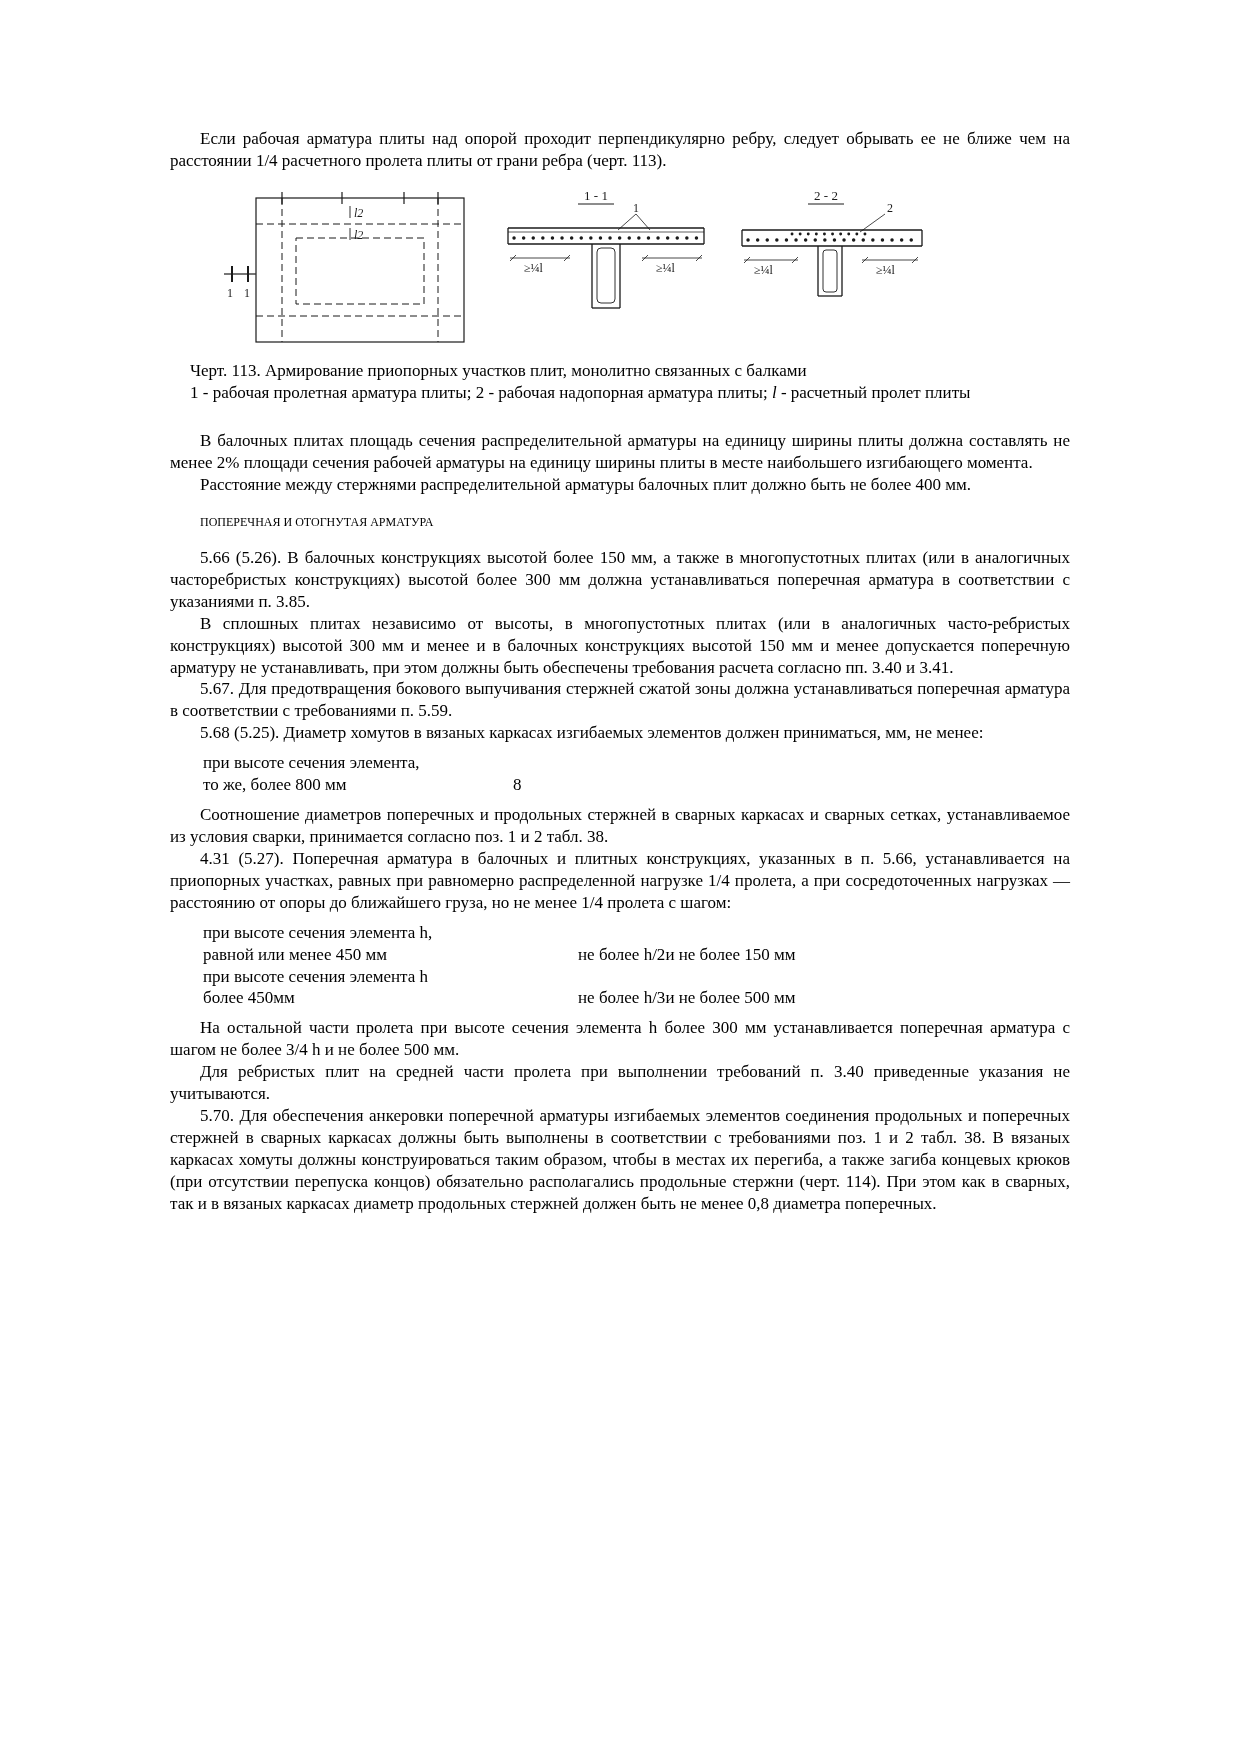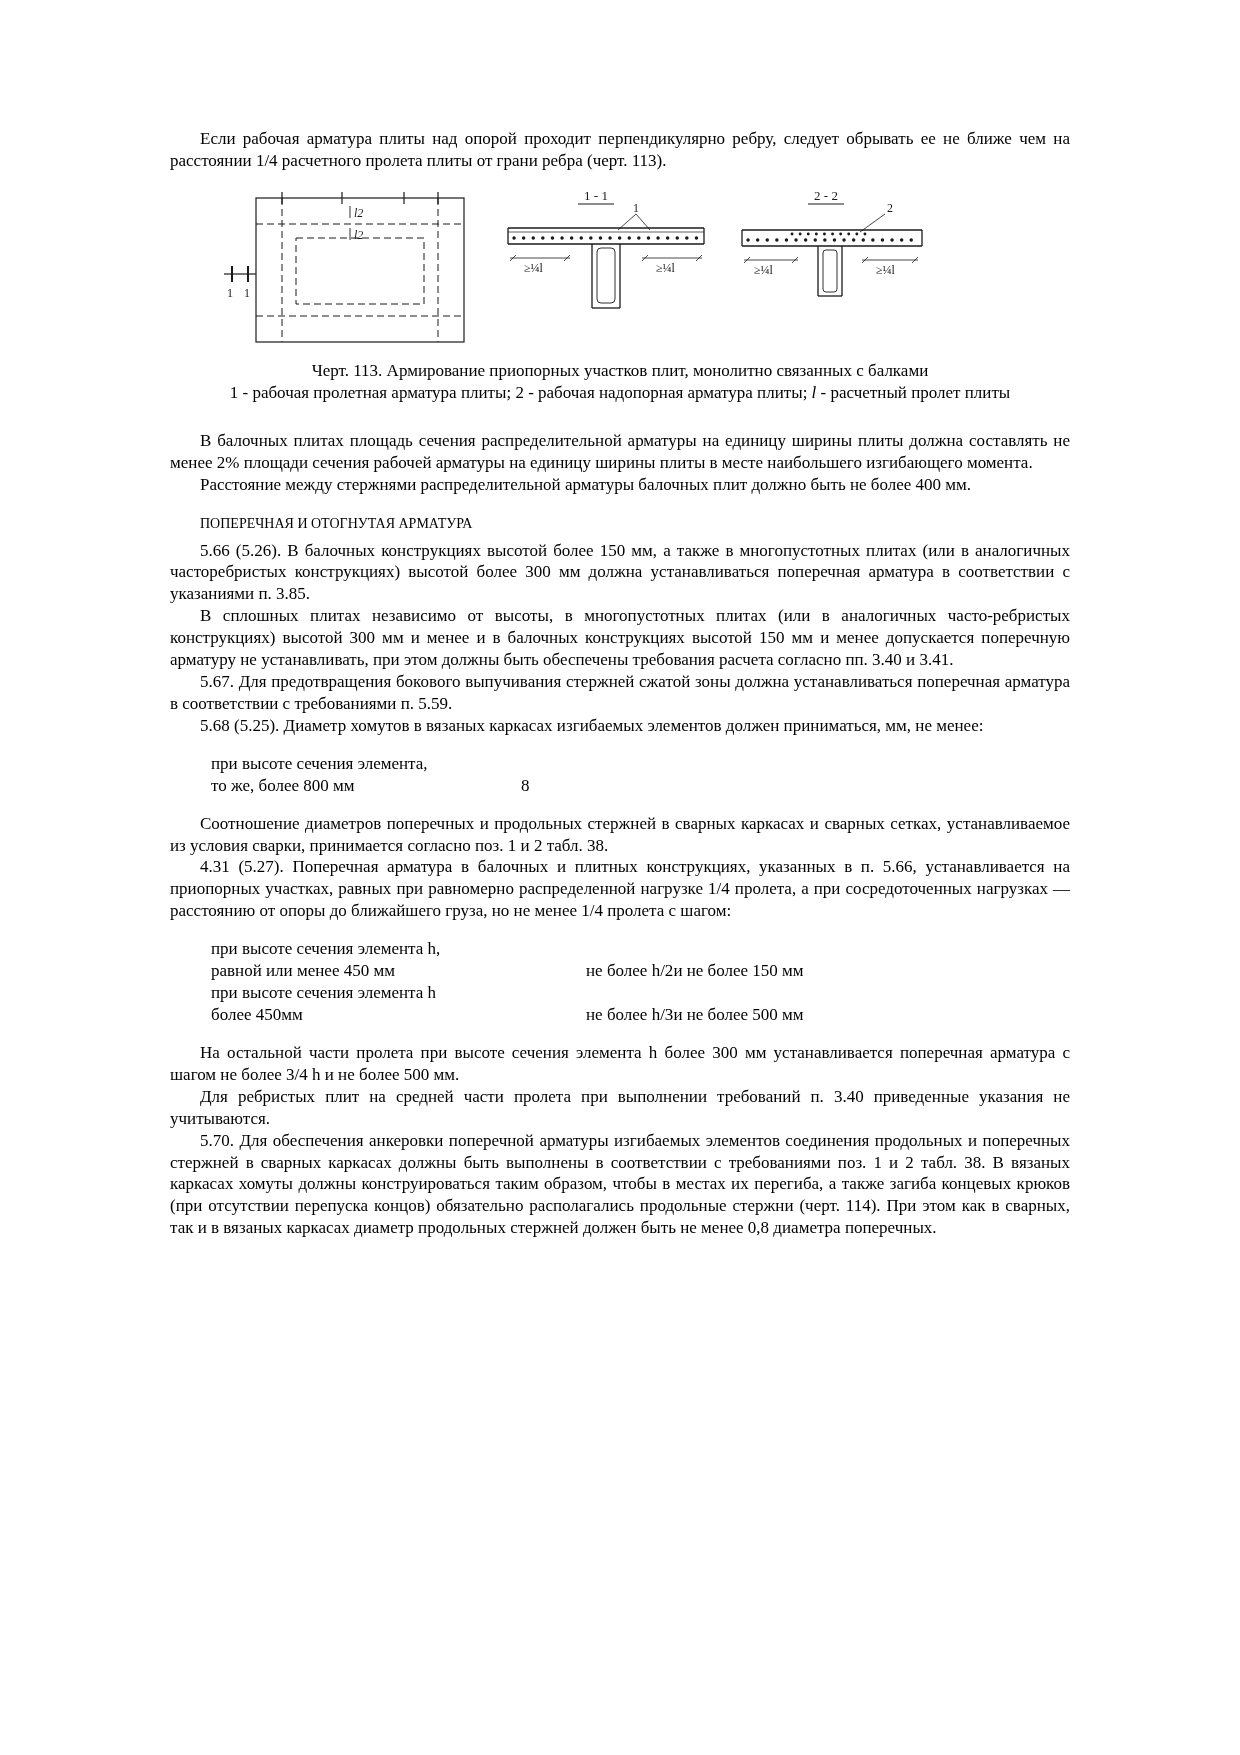--- a/index.html
+++ b/index.html
@@ -22,31 +22,31 @@
   .figure-block { margin: 16px 0 26px 0; }
   .drawings {
     display: flex;
     align-items: flex-start;
     gap: 34px;
     margin-left: 52px;
     margin-bottom: 10px;
   }
   .drawing { flex: 0 0 auto; }
   .fig-caption {
-    text-align: center;
+    text-align: left;
     margin: 6px 20px 12px 20px;
   }
   .fig-caption .cap-line { display: block; }
   h3.section-heading {
-    font-size: 14px;
+    font-size: 12px;
     font-weight: normal;
-    margin: 20px 0 6px 0;
+    margin: 20px 0 16px 0;
     text-indent: 30px;
   }
-  .spec-list { margin: 16px; font-family: Liberation Serif, serif; }
+  .spec-list { margin: 8px; font-family: Liberation Serif, serif; }
   .spec-row { display: flex; padding-left: 25px; align-items: flex-start; }
   .spec-label  { flex: 0 0 310px; }
   .spec-label2 { flex: 0 0 375px; }
   .spec-value2 { display: flex; flex-direction: row; }
   svg text { font-family: "Liberation Serif", serif; }
 </style>
 </head>
 <body>
 
 <div class="page">

